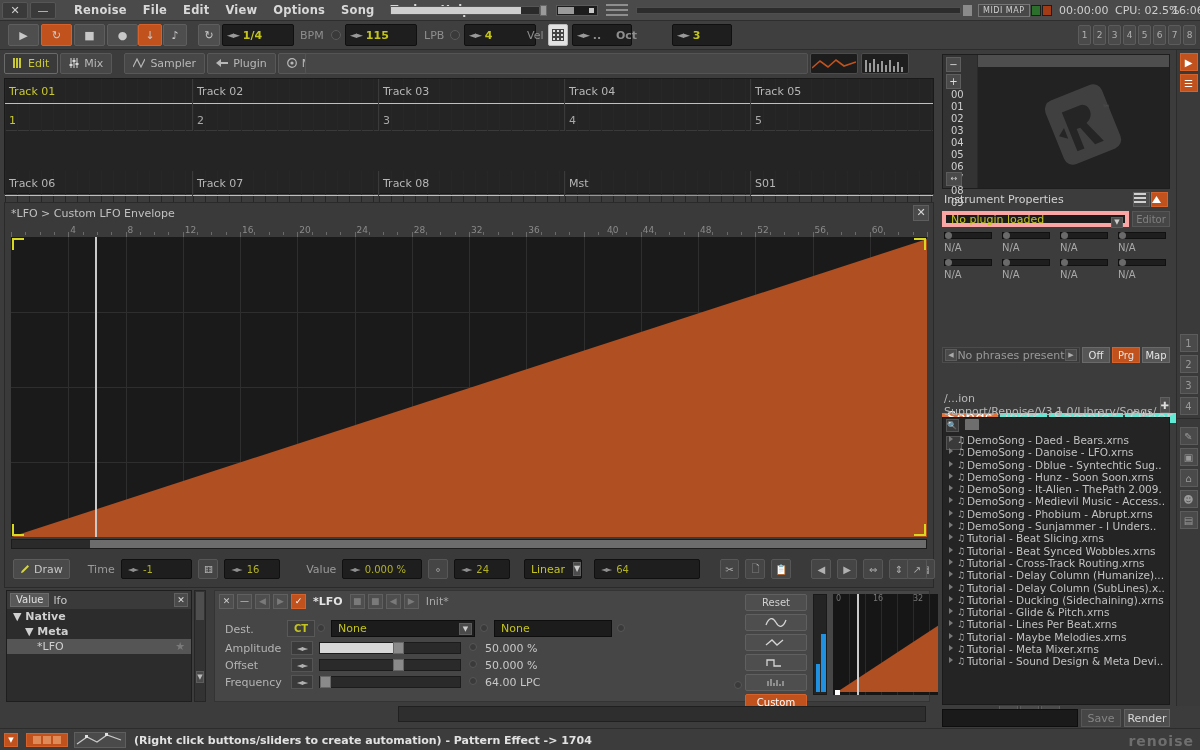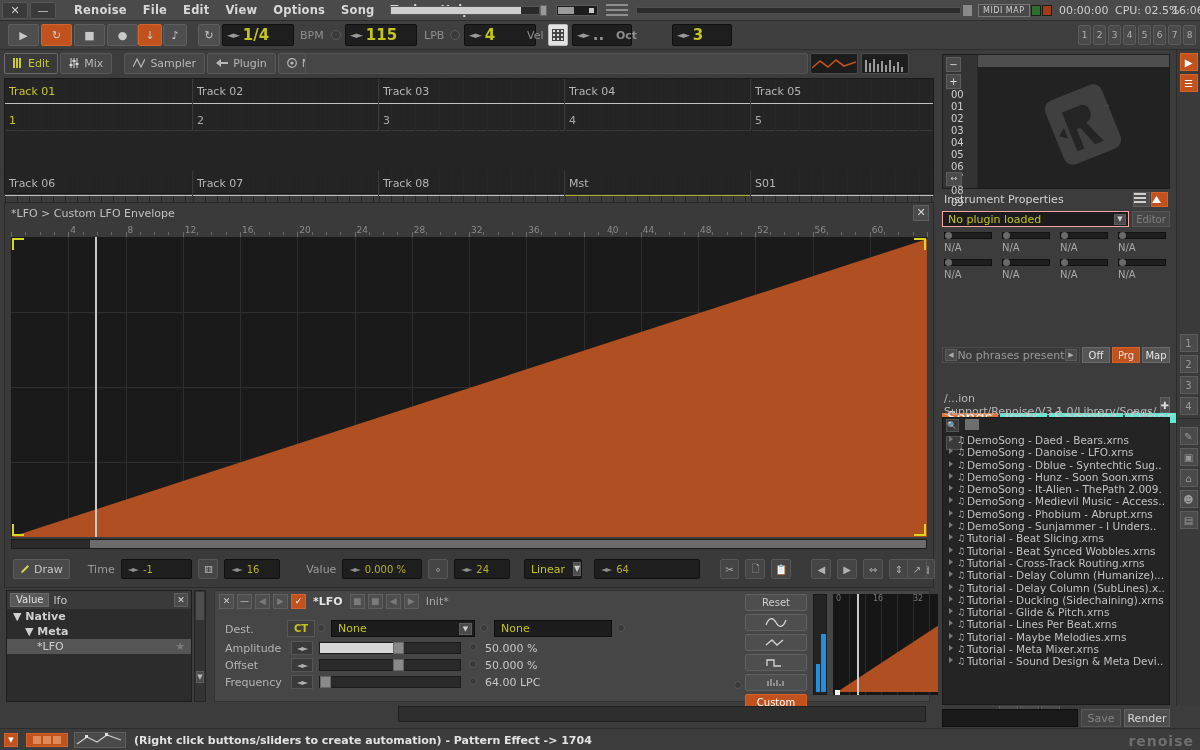--- a/index.html
+++ b/index.html
@@ -71,21 +71,21 @@
     background: #4e4e4e; border: 1px solid #5e5e5e; border-radius: 2px;
     display: flex; align-items: center; justify-content: center;
   }
   .tbtn.on { background: #c1521d; border-color: #d4622a; }
   .numfield {
     position: absolute; top: 3px; height: 22px; background: #1e1e1e;
     border: 1px solid #101010; border-radius: 2px;
     display: flex; align-items: center; padding-left: 4px; gap: 4px;
   }
   .numfield .arrows { color: #9a9a9a; font-size: 9px; letter-spacing: -1px; }
-  .numfield .val { color: #c4c41e; font-size: 15px; font-weight: bold; }
+  .numfield .val { color: #c4c41e; font-size: 11px; font-weight: bold; }
   .lbl { position: absolute; top: 8px; color: #8e8e8e; font-size: 11px; }
   .lamp { position: absolute; top: 9px; width: 10px; height: 10px; border-radius: 50%; background: #3a3a3a; border: 1px solid #5a5a5a; }
   .octnums { position: absolute; right: 4px; top: 4px; display: flex; gap: 2px; }
   .octnums div {
     width: 13px; height: 20px; background: #4a4a4a; border: 1px solid #5c5c5c;
     color: #b0b0b0; font-size: 9px; text-align: center; line-height: 19px; border-radius:2px;
   }
 
   
   .tabbar {
@@ -294,21 +294,21 @@
   .instnum .pm { width:15px;height:15px;background:#4a4a4a;border:1px solid #5e5e5e;color:#ddd;font-size:10px;text-align:center;line-height:13px;margin:2px 0 0 3px;}
   .instnum .n { color:#cfcfcf; font-size:10px; padding-left:8px; line-height:12px;}
   .instlist { position:absolute; left:35px; right:0; top:0; bottom:0; background:#222;}
   .instlist .sel { height:12px; background:#4e4e4e; }
   .renlogo { position:absolute; left:55px; top:22px; width:100px; height:95px; opacity:.42;}
   .instprophdr { position:absolute; left:4px; top:142px; width:228px; height:16px; }
   .instprophdr .t { position:absolute; left:2px; top:1px; color:#d2d2d2; font-size:11px;}
   .ipbtn { position:absolute; top:0; width:17px;height:15px; background:#4c4c4c;border:1px solid #5e5e5e;}
   .ipbtn.on { background:#c1521d; border-color:#d4622a;}
   .plugrow { position:absolute; left:4px; top:161px; width:228px; height:16px; display:flex; gap:3px;}
-  .plugsel { flex:1; background:#1c1c1c; border:1px solid #fca5a5; display:flex; align-items:center; padding-left:5px; color:#c4c41e; font-size:11px; position:relative;}
+  .plugsel { flex:1; background:#1c1c1c; border:4px solid #fca5a5; display:flex; align-items:center; padding-left:5px; color:#c4c41e; font-size:11px; position:relative;}
   .plugsel .ar { position:absolute; right:2px; top:2px; width:12px;height:11px;background:#4a4a4a;border:1px solid #5c5c5c; color:#ccc; font-size:7px; text-align:center; line-height:9px;}
   .editorbtn { width:38px; background:#464646; border:1px solid #565656; color:#808080; font-size:10px; display:flex;align-items:center;justify-content:center;}
   .naslider { position:absolute; height:7px; width:48px; background:#1e1e1e; border:1px solid #111;}
   .naslider b { position:absolute; left:0; top:-1px; width:7px;height:7px;border-radius:50%;background:#6a6a6a;}
   .natxt { position:absolute; color:#a8a8a8; font-size:10px;}
   .phraserow { position:absolute; left:4px; top:297px; width:228px; height:16px; display:flex; gap:2px;}
   .phrasebox { flex:1; background:#3a3a3a; border:1px solid #4c4c4c; display:flex;align-items:center;justify-content:center; color:#9a9a9a; font-size:11px; position:relative;}
   .phrasearr { position:absolute; top:1px; width:12px; height:12px; background:#4a4a4a;border:1px solid #5c5c5c;color:#aaa;font-size:7px;text-align:center;line-height:10px;}
   .pmode { width:28px; background:#565656; border:1px solid #6a6a6a; color:#e4e4e4; font-size:10px; display:flex;align-items:center;justify-content:center;}
   .pmode.on { background:#c1521d; border-color:#d4622a;}

